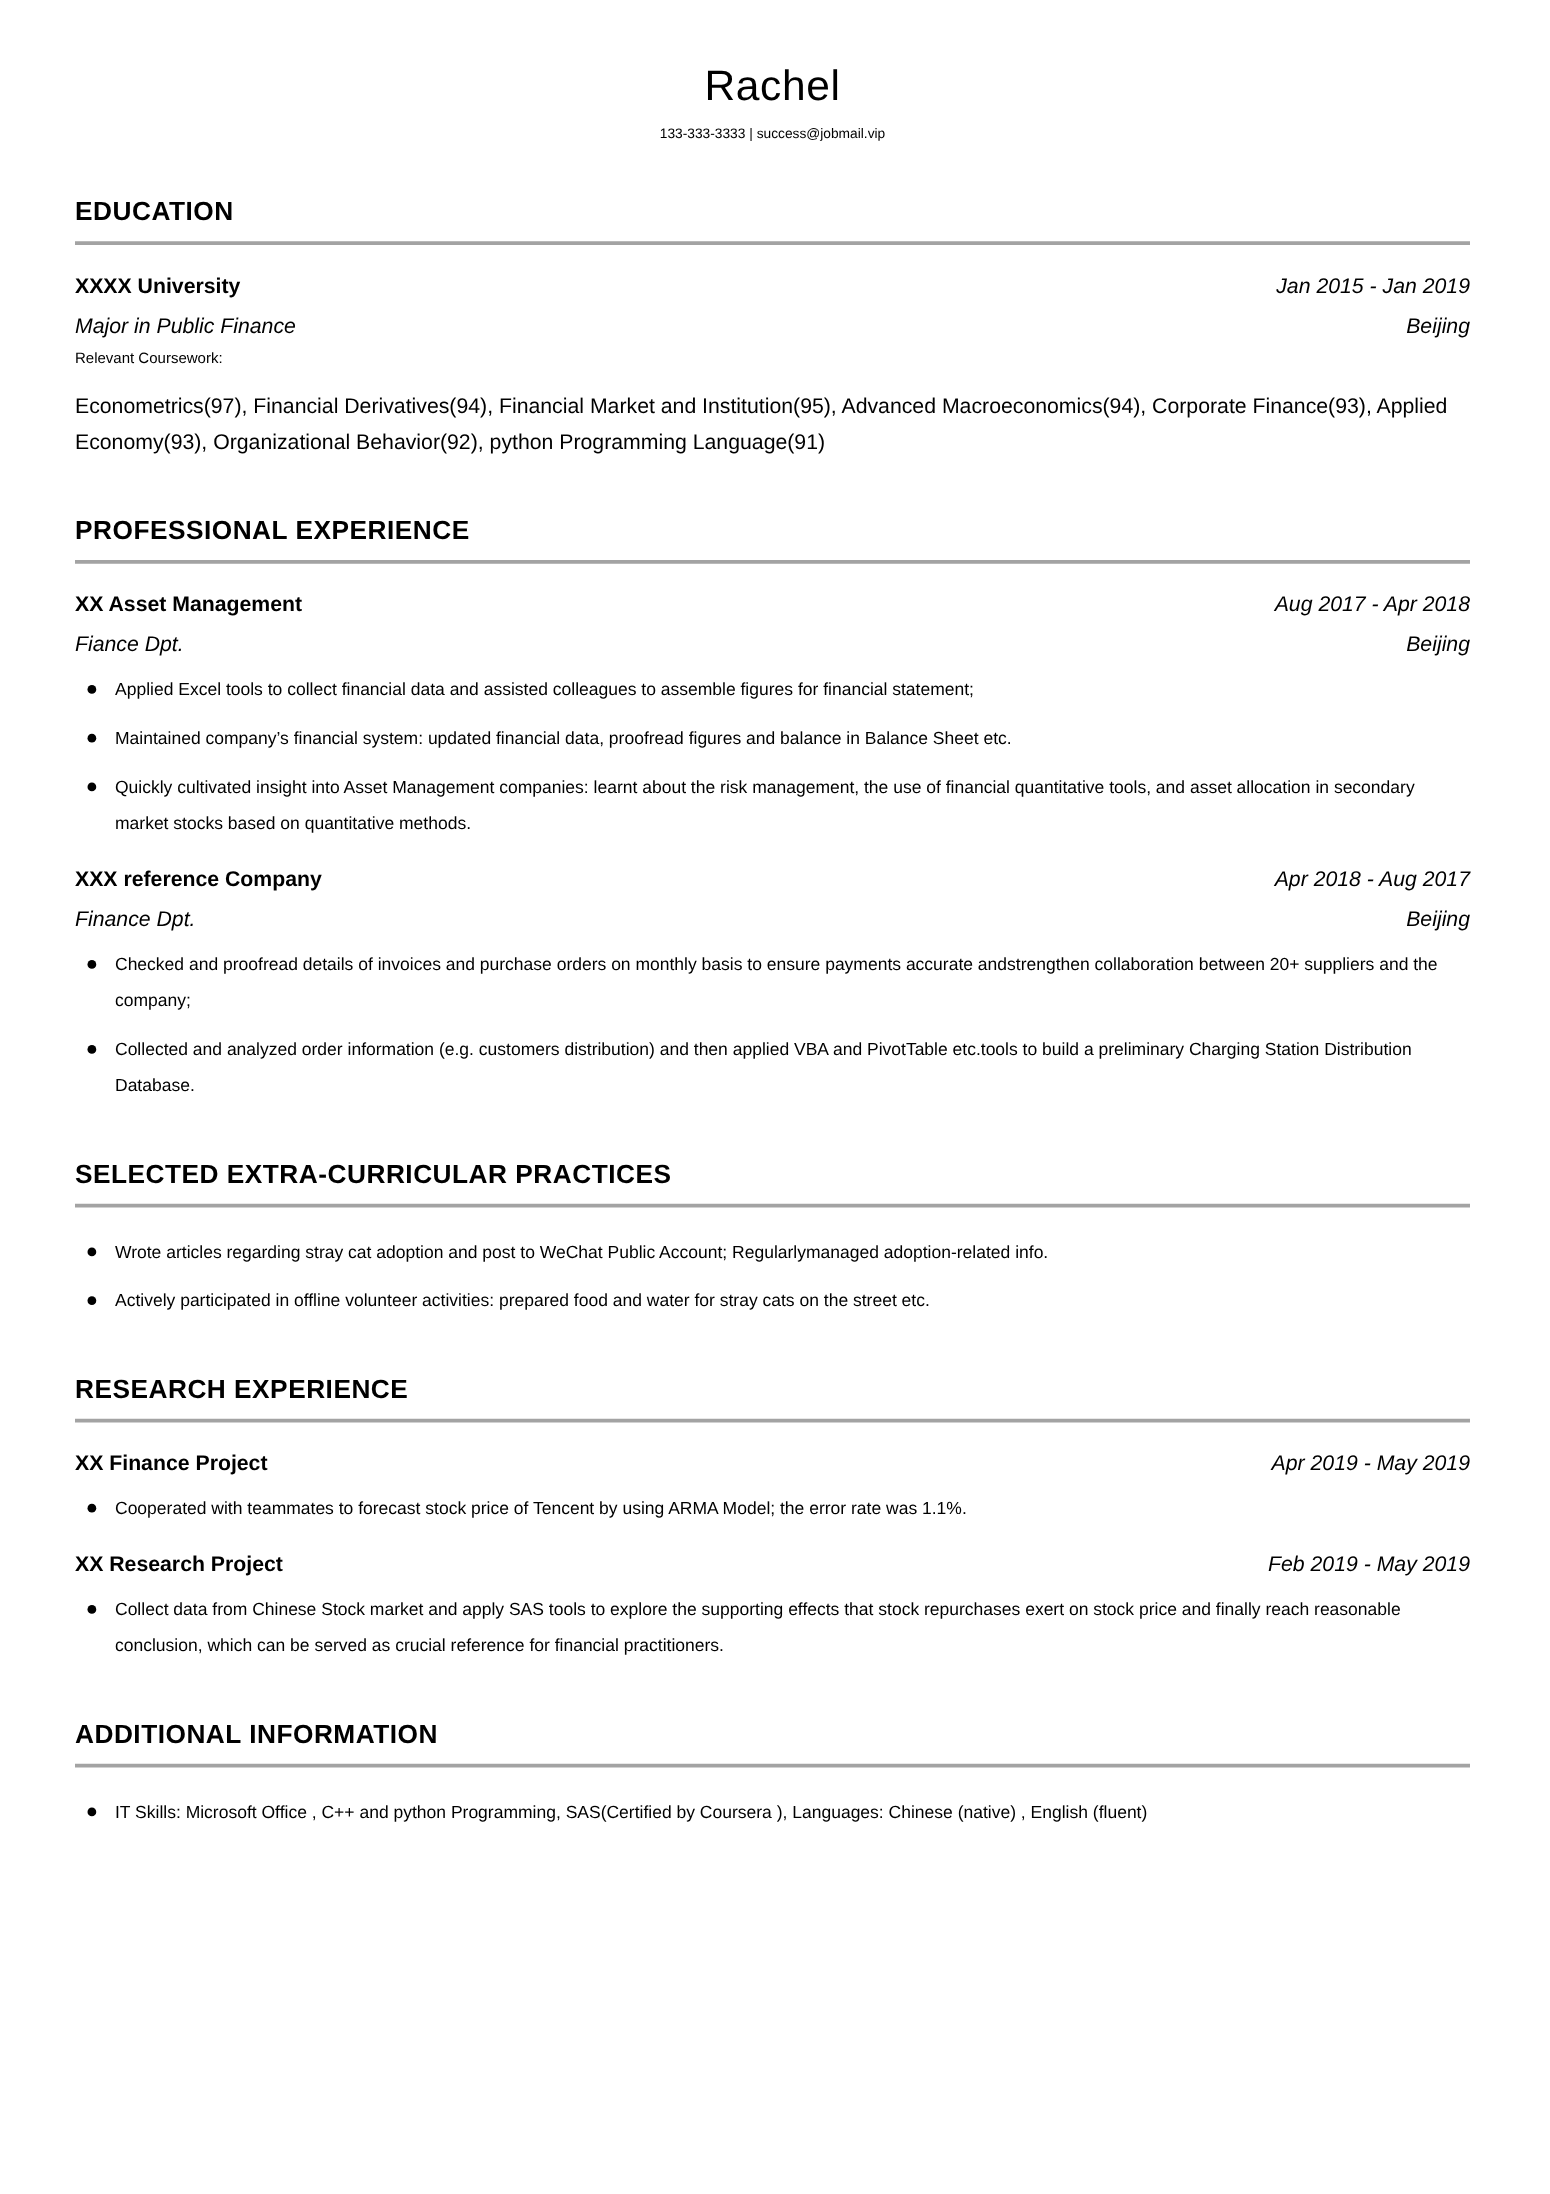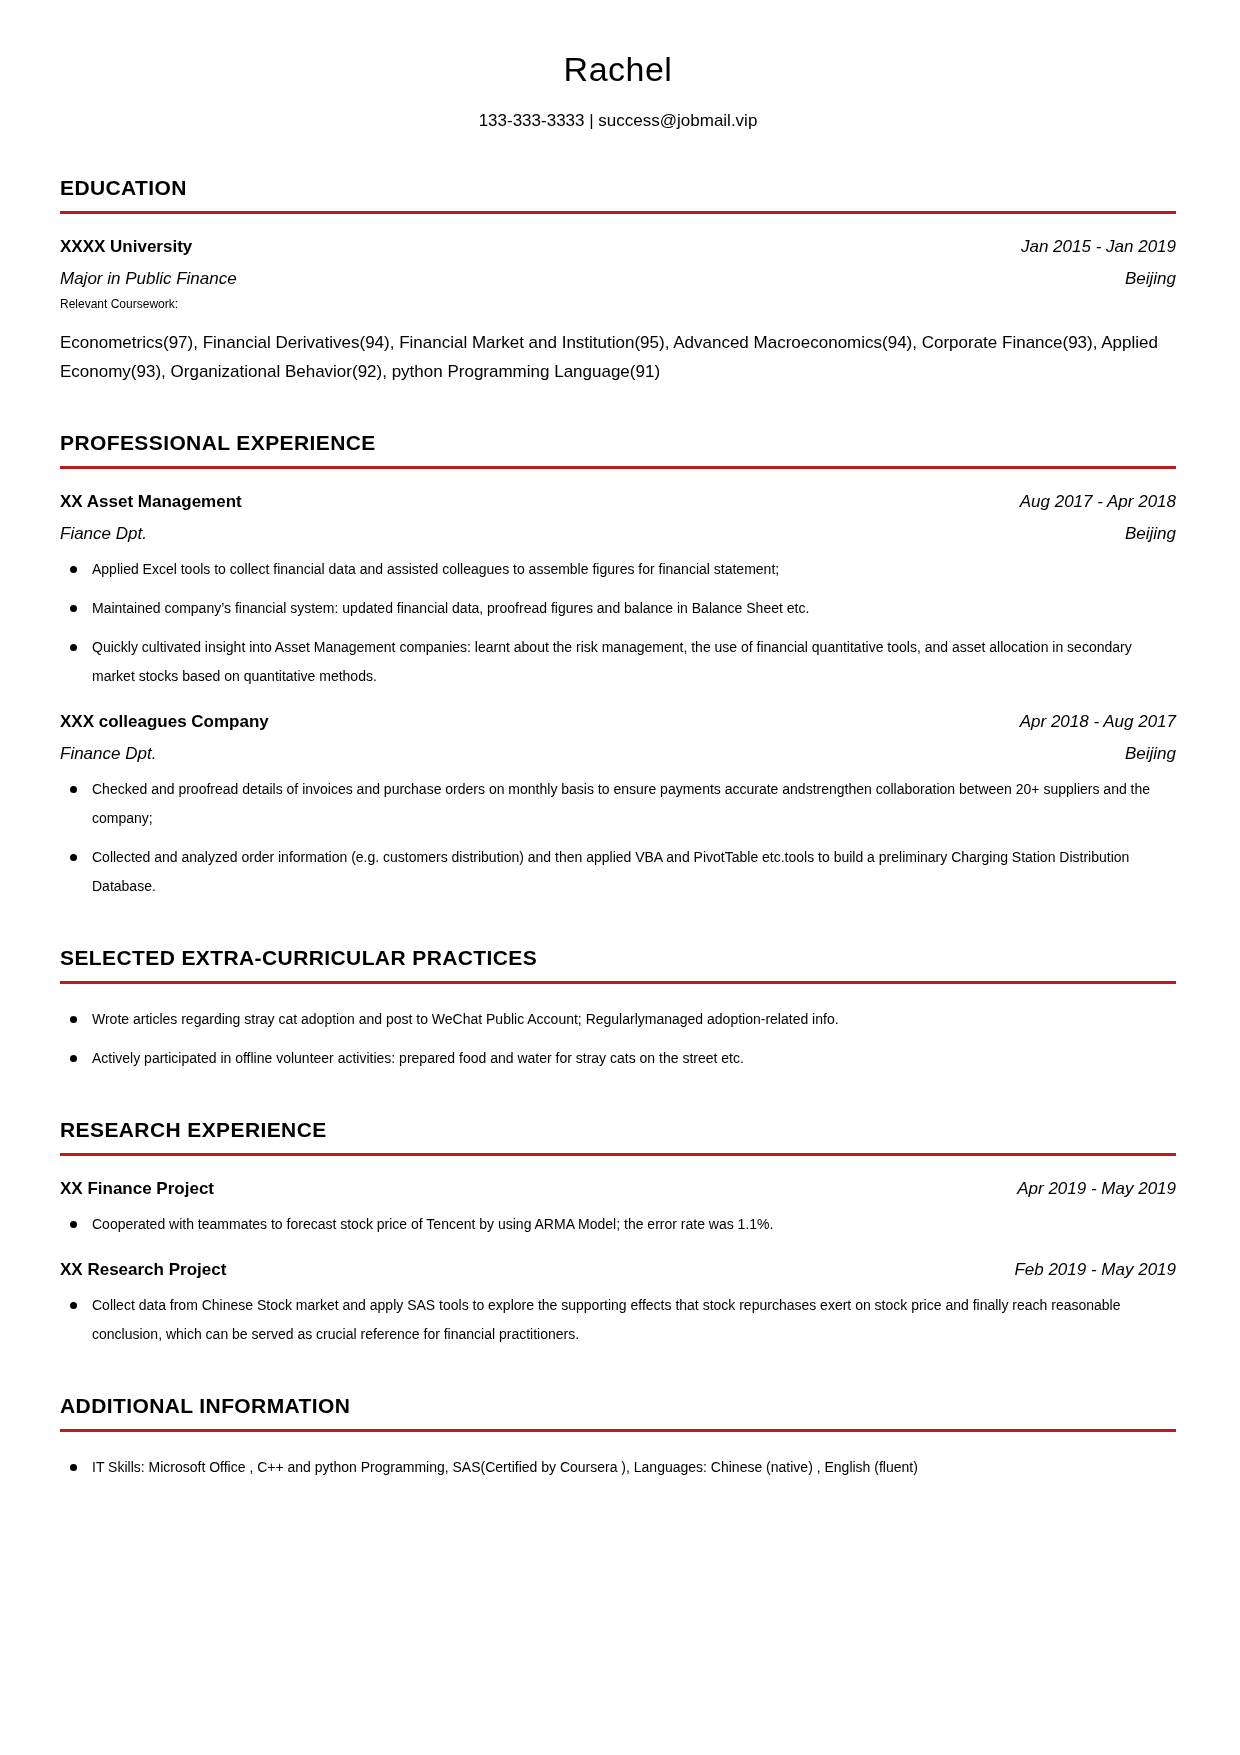--- a/index.html
+++ b/index.html
@@ -16,30 +16,30 @@
     padding: 50px 64px 0 60px;
     overflow: hidden;
   }
   .resume-header { text-align: center; }
   .person-name {
     font-size: 34px;
     font-weight: 400;
     letter-spacing: 0.5px;
   }
   .contact-line {
-    margin-top: 22px;
-    font-size: 17px;
+    margin-top: 12px;
+    font-size: 11px;
   }
   .section { margin-top: 45px; }
   .section-heading {
     font-size: 21px;
     font-weight: 700;
     letter-spacing: 0.4px;
     padding-bottom: 11px;
-    border-bottom: 3px solid #b91c1c;
+    border-bottom: 3px solid #a3a3a3;
   }
   .section-body { padding-top: 2px; }
   .entry { margin-top: 19px; }
   .entry-row {
     display: flex;
     justify-content: space-between;
     align-items: baseline;
     font-size: 17px;
     line-height: 23px;
   }
@@ -118,21 +118,21 @@
           <div class="bullet-text">Maintained company’s financial system: updated financial data, proofread figures and balance in Balance Sheet etc.</div>
         </div>
         <div class="bullet">
           <span class="bullet-dot"></span>
           <div class="bullet-text">Quickly cultivated insight into Asset Management companies: learnt about the risk management, the use of financial quantitative tools, and asset allocation in secondary market stocks based on quantitative methods.</div>
         </div>
       </div>
 
       <div class="entry">
         <div class="entry-row">
-          <span class="entry-title">XXX colleagues Company</span>
+          <span class="entry-title">XXX reference Company</span>
           <span class="entry-date">Apr 2018 - Aug 2017</span>
         </div>
         <div class="entry-row entry-subrow">
           <span class="entry-subtitle">Finance Dpt.</span>
           <span class="entry-location">Beijing</span>
         </div>
         <div class="bullet">
           <span class="bullet-dot"></span>
           <div class="bullet-text">Checked and proofread details of invoices and purchase orders on monthly basis to ensure payments accurate andstrengthen collaboration between 20+ suppliers and the company;</div>
         </div>

